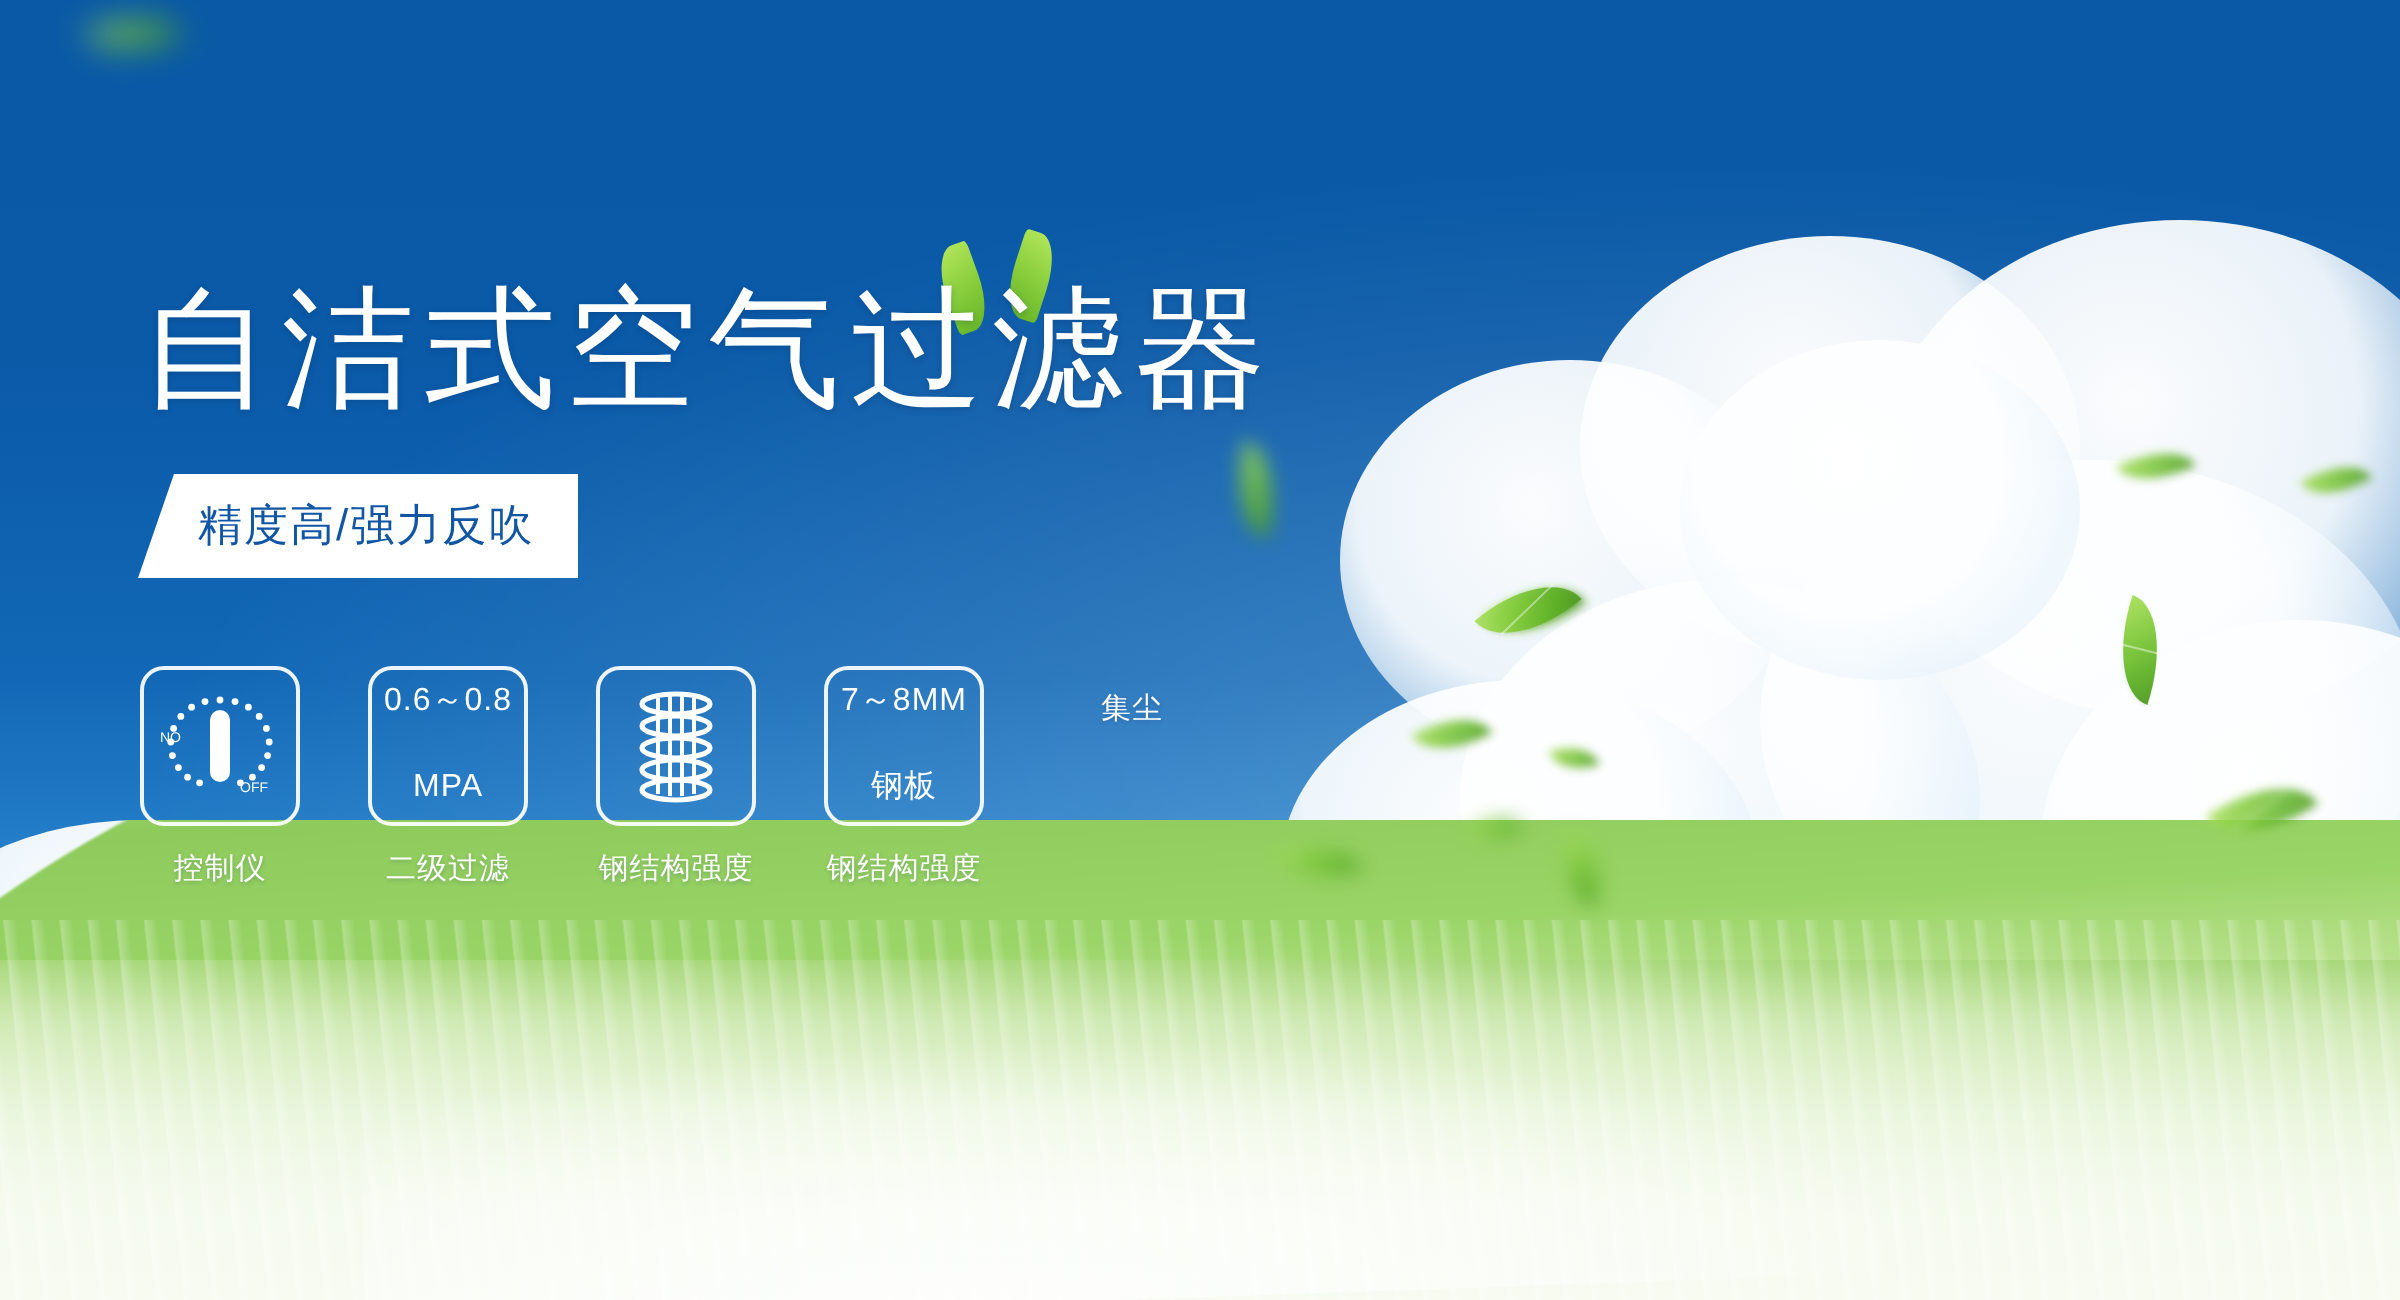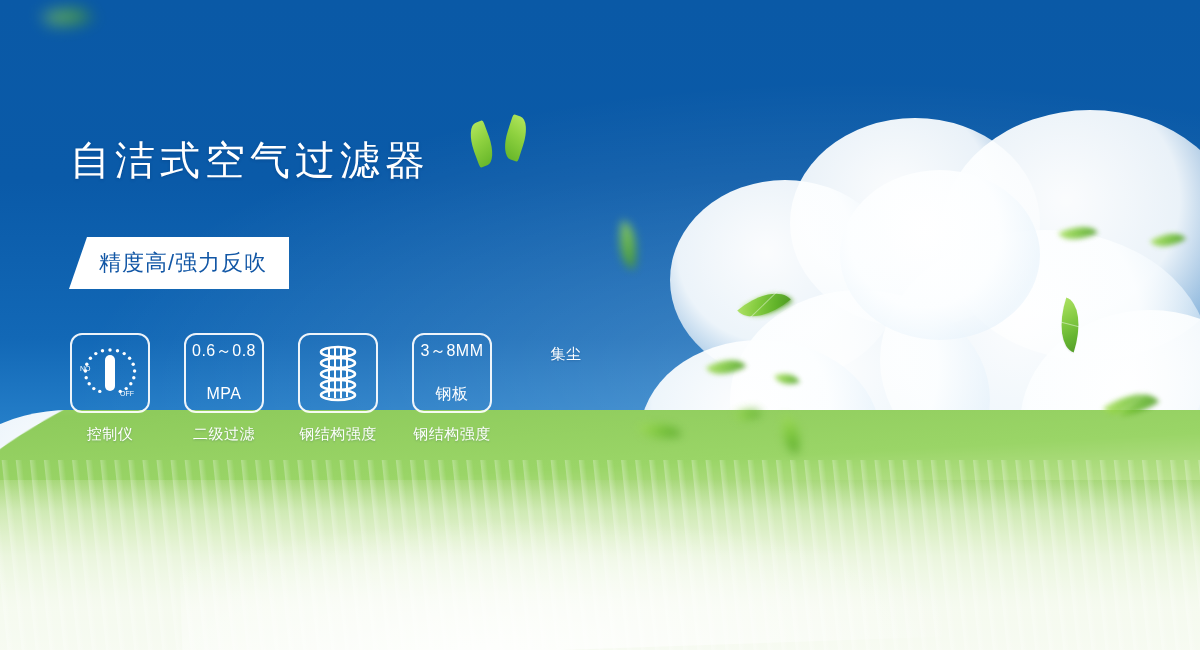--- a/index.html
+++ b/index.html
@@ -87,21 +87,21 @@
   .sprout{position:absolute;}
   .sprout .blade{
     position:absolute;width:19px;height:44px;
     background:linear-gradient(160deg,#b6e85f 0%, #8ed13f 45%, #62b327 100%);
     border-radius:60% 8% 60% 8%;
   }
 
   
   .title{
     position:absolute;left:70px;top:138px;
-    font-size:40px;line-height:1.12;letter-spacing:5px;
+    font-size:66px;line-height:1.12;letter-spacing:5px;
     color:#ffffff;font-weight:300;white-space:nowrap;
     text-shadow:0 1px 3px rgba(0,40,90,.25);
   }
   .tagbar{
     position:absolute;left:70px;top:237px;display:flex;align-items:stretch;height:52px;
   }
   .tag-left{
     background:#0c3f8c;color:#ffffff;
     display:flex;align-items:center;padding:0 22px 0 20px;
     font-size:22px;letter-spacing:1px;white-space:nowrap;font-weight:600;
@@ -267,21 +267,21 @@
             <ellipse cx="28" cy="52" rx="17" ry="5"></ellipse>
           </g>
         </svg>
       </div>
       <div class="flabel">钢结构强度</div>
     </div>
 
     <div class="feature">
       <div class="fbox">
         <div class="txt">
-          <span>3～8MM</span>
+          <span>7～8MM</span>
           <span class="l2">钢板</span>
         </div>
       </div>
       <div class="flabel">钢结构强度</div>
     </div>
 
     <div class="feature">
       <div class="flabel">集尘</div>
     </div>
 

